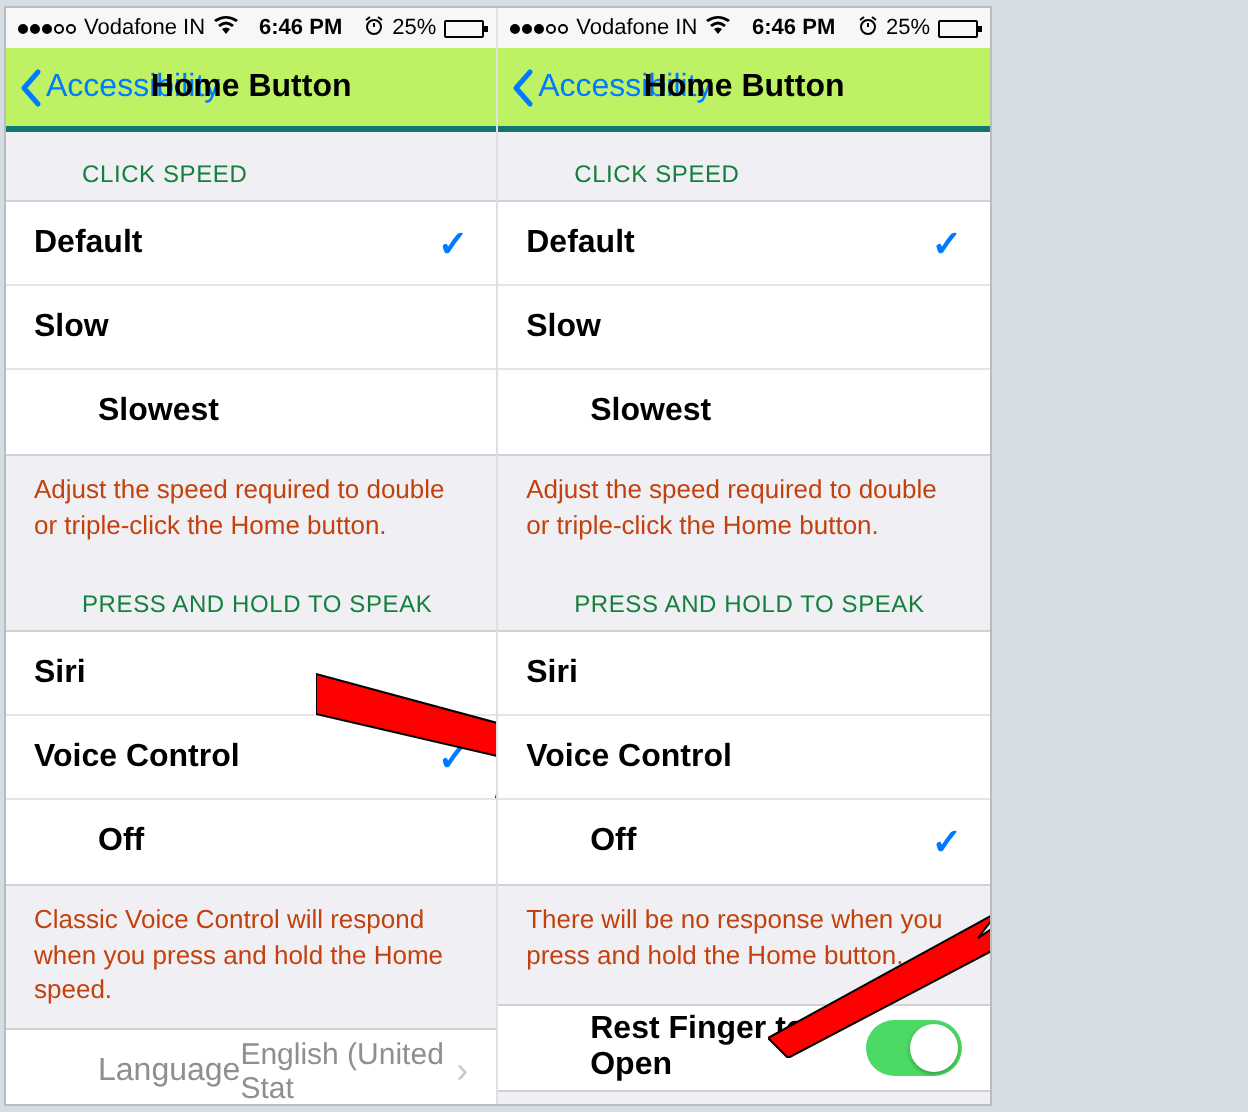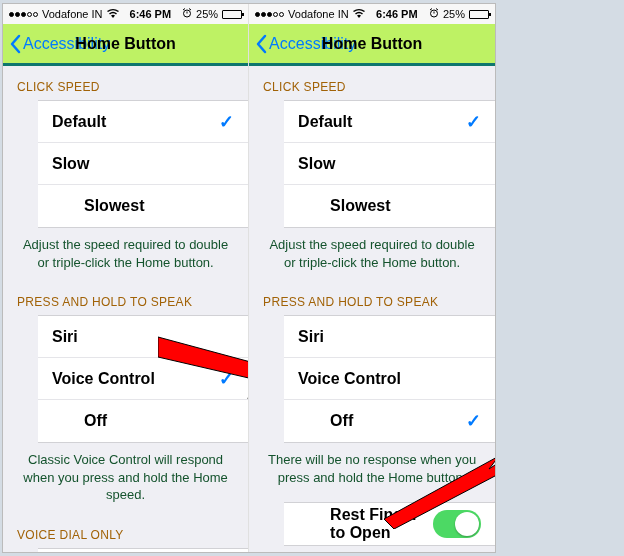--- a/index.html
+++ b/index.html
@@ -76,39 +76,38 @@
       width: 12px; height: 20px; margin-right: 2px;
     }
     .nav-title {
       position: absolute; left: 50%; transform: translateX(-50%);
       font-size: 16px; font-weight: 700; color: #000;
     }
 
     
     .section-header {
       font-size: 12px;
-      color: #a16207;
+      color: #15803d;
       padding: 14px 14px 6px 14px;
       text-transform: uppercase;
       letter-spacing: 0.3px;
+      margin-left: 24px;
     }
     .section-footer {
       font-size: 13px;
-      color: #14532d;
+      color: #c2410c;
       padding: 8px 14px 10px 14px;
       line-height: 1.35;
-      text-align: center;
     }
 
     
     .cell-group {
       background: #fff;
       border-top: 1px solid #d1d1d5;
       border-bottom: 1px solid #d1d1d5;
-      margin-left: 35px;
     }
     .cell {
       min-height: 42px;
       display: flex;
       align-items: center;
       padding: 0 14px;
       border-bottom: 1px solid #e5e5e9;
       font-size: 16px;
       color: #000;
       background: #fff;
@@ -214,21 +213,20 @@
         <div class="cell">
           <span class="label">Voice Control</span>
           <span class="check">✓</span>
         </div>
         <div class="cell">
           <span class="label">Off</span>
         </div>
       </div>
       <div class="section-footer">Classic Voice Control will respond when you press and hold the Home speed.</div>
 
-      <div class="section-header">VOICE DIAL ONLY</div>
       <div class="cell-group">
         <div class="cell">
           <span class="label" style="font-weight:400;color:#8e8e93">Language</span>
           <span class="value-right">English (United Stat</span>
           <span class="disclosure">›</span>
         </div>
       </div>
     </div>
 
     <svg class="red-arrow" style="left:155px; top:305px" width="150" height="90" viewBox="0 0 150 90">

